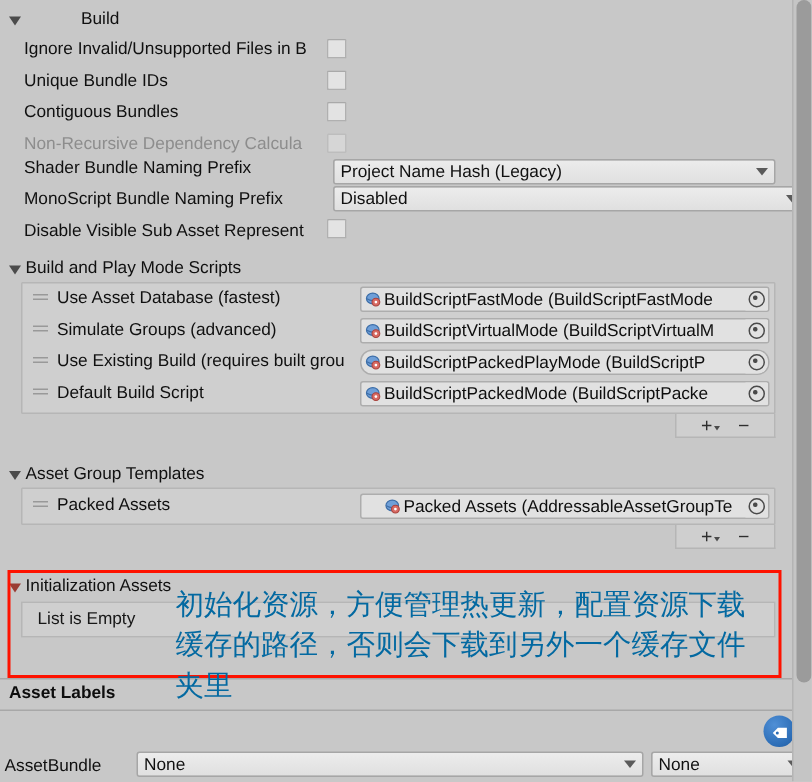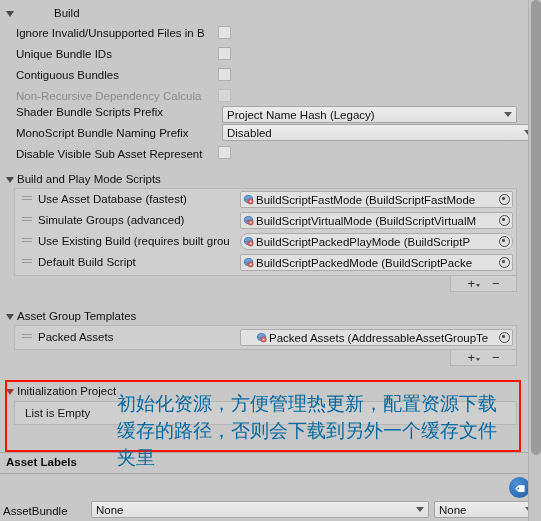--- a/index.html
+++ b/index.html
@@ -280,21 +280,21 @@
 
   <div class="row-label" style="left:16px; top:48px; width:200px;">Unique Bundle IDs</div>
   <div class="checkbox" style="left:218px; top:47px;"></div>
 
   <div class="row-label" style="left:16px; top:69px; width:200px;">Contiguous Bundles</div>
   <div class="checkbox" style="left:218px; top:68px;"></div>
 
   <div class="row-label dim" style="left:16px; top:90px; width:200px;">Non-Recursive Dependency Calcula</div>
   <div class="checkbox dim" style="left:218px; top:89px;"></div>
 
-  <div class="row-label" style="left:16px; top:106px; width:210px;">Shader Bundle Scripts Prefix</div>
+  <div class="row-label" style="left:16px; top:106px; width:210px;">Shader Bundle Naming Prefix</div>
   <div class="dropdown" style="left:222px; top:106px; width:295px;">
     <span class="dd-text">Project Name Hash (Legacy)</span>
     <span class="dd-arrow"></span>
   </div>
 
   <div class="row-label" style="left:16px; top:127px; width:210px;">MonoScript Bundle Naming Prefix</div>
   <div class="dropdown" style="left:222px; top:124px; width:315px;">
     <span class="dd-text">Disabled</span>
     <span class="dd-arrow"></span>
   </div>
@@ -426,21 +426,21 @@
   <div class="pmbar" style="left:450px; top:350px; width:67px;">
     <span class="pm-btn">
       <span>+</span>
         <span class="mini-tri"></span>
     </span>
     <span class="pm-btn">−</span>
   </div>
 
   <div class="foldout" style="left:6px; top:383px;">
     <span class="tri" style="border-top-color:#9a3c34;"></span>
-    <span>Initialization Project</span>
+    <span>Initialization Assets</span>
   </div>
 
   <div class="emptylist" style="left:14px; top:401px; width:503px; height:24px;">
     <span>List is Empty</span>
   </div>
 
   <div class="sep" style="left:0px; top:452px; width:528px;"></div>
   <div class="asset-labels-title" style="left:6px; top:456px;">Asset Labels</div>
   <div class="sep" style="left:0px; top:473px; width:528px;"></div>
 

